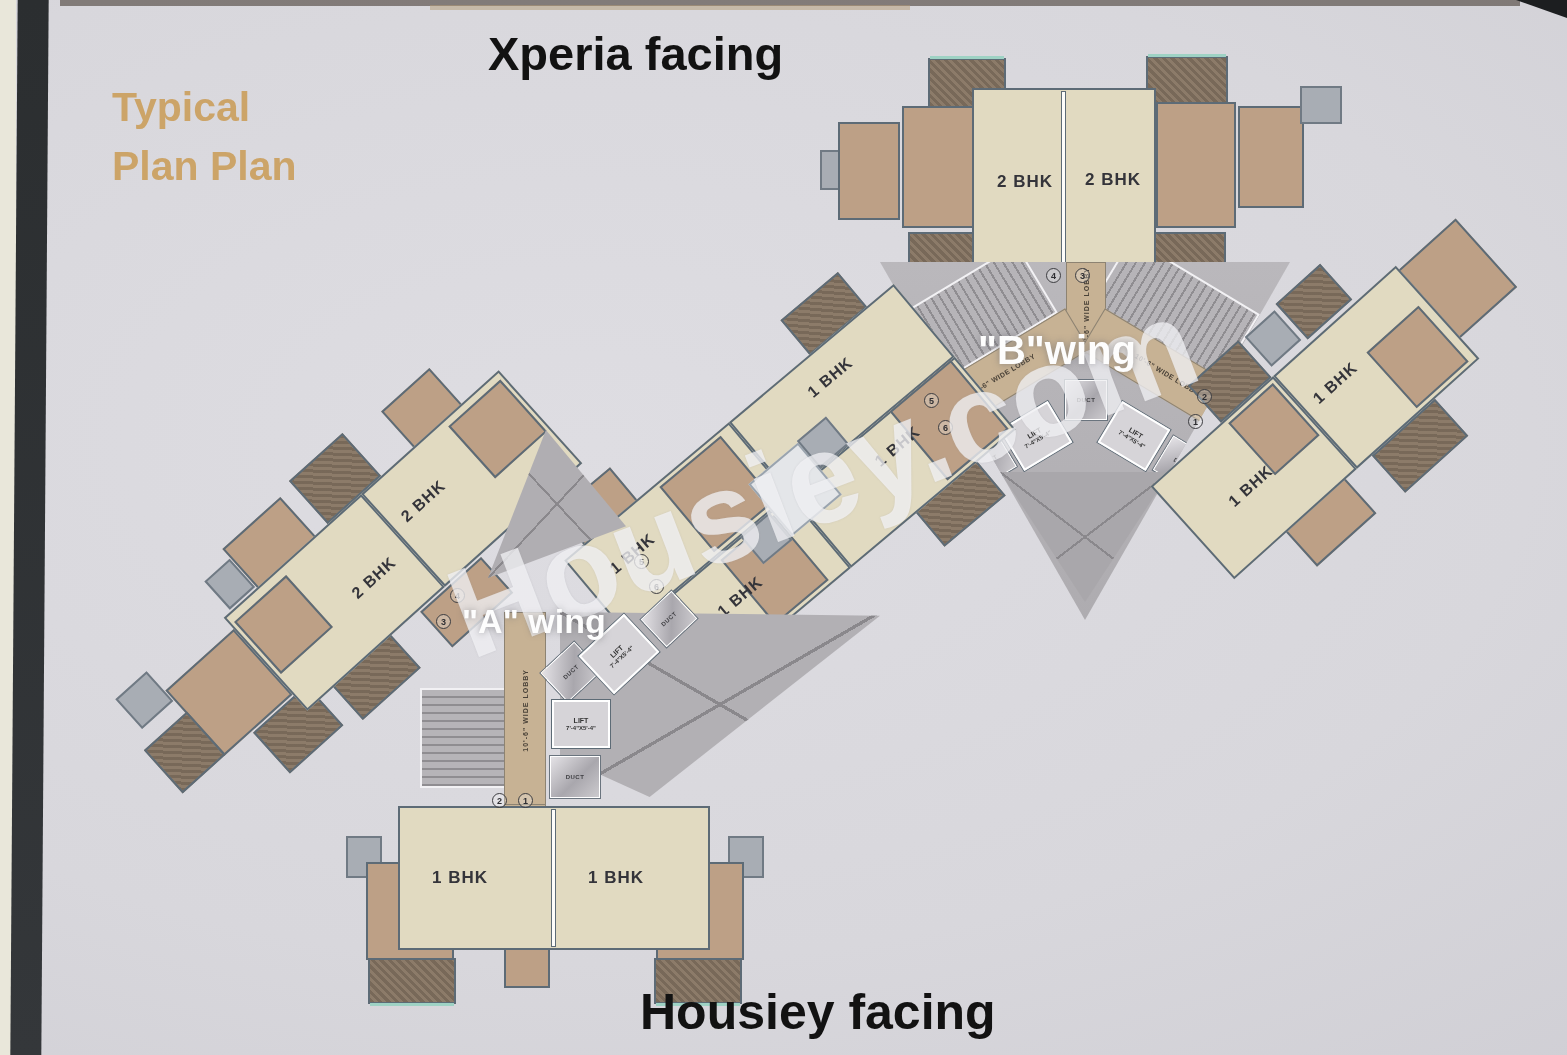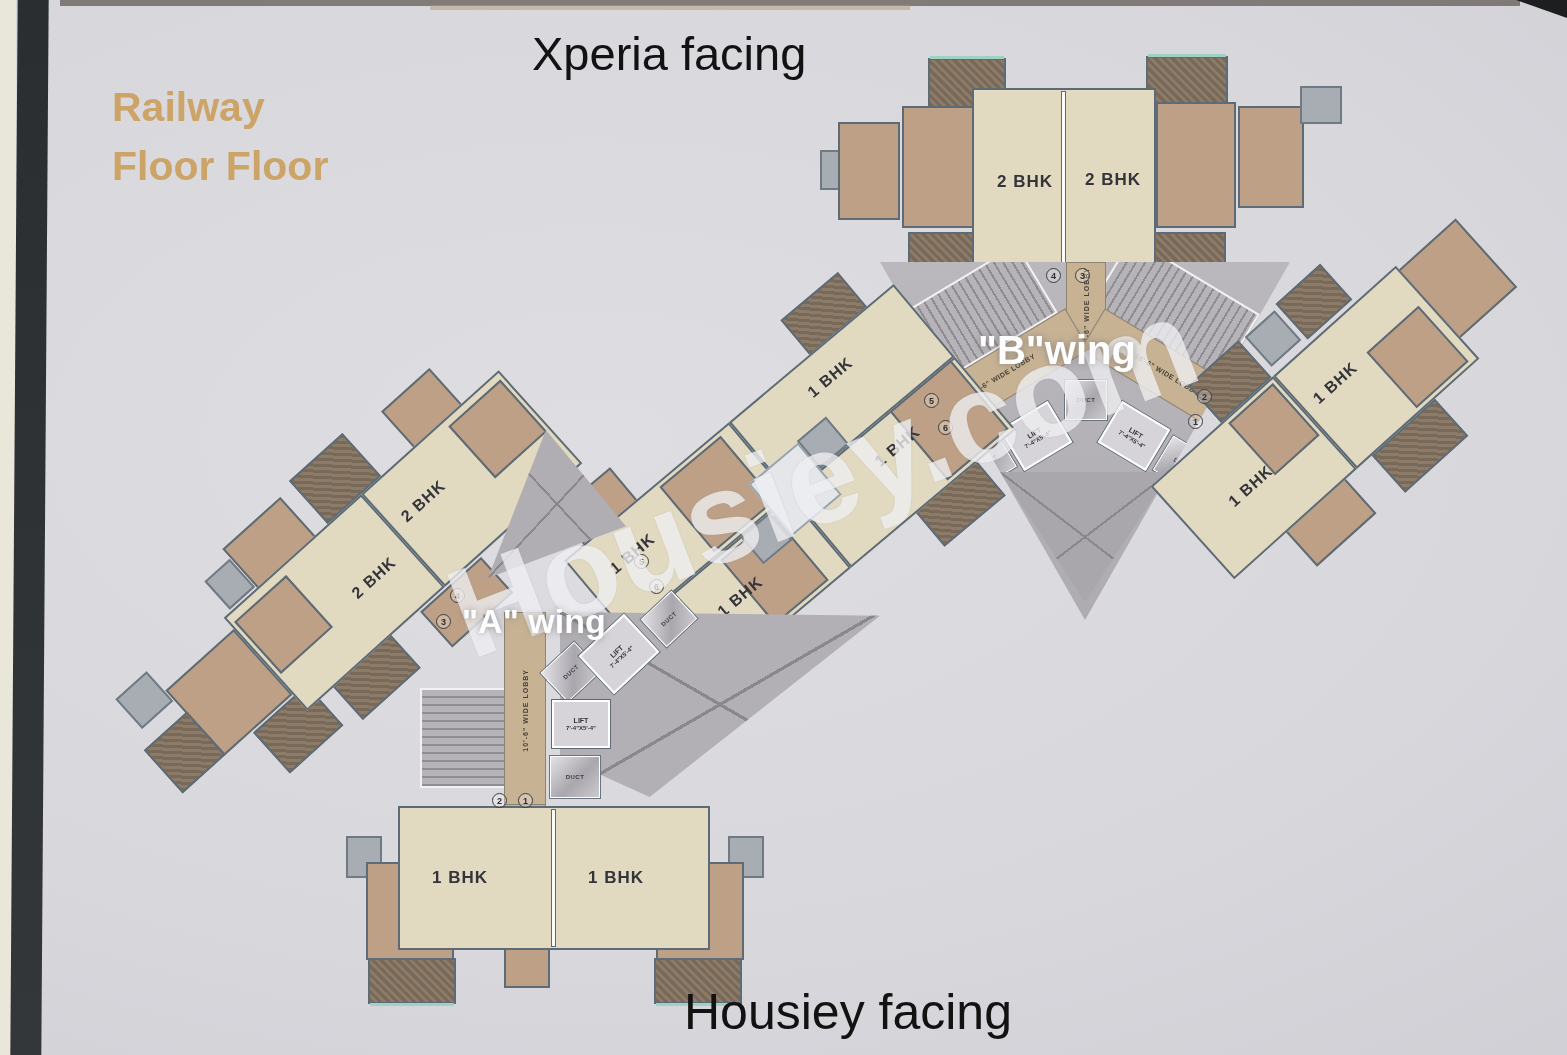--- a/index.html
+++ b/index.html
@@ -29,40 +29,40 @@
     color:#2e2e32;font-size:9px;font-weight:bold;display:flex;align-items:center;justify-content:center;
     background:rgba(255,255,255,.25);box-sizing:border-box;}
   .win{position:absolute;background:#9ed2c4;}
   .vtext{writing-mode:vertical-rl;transform:rotate(180deg);font-size:7px;font-weight:bold;color:#4a4238;
     letter-spacing:1px;white-space:nowrap;}
   .corrtext{font-size:7px;font-weight:bold;color:#4a4238;letter-spacing:.5px;white-space:nowrap;}
   .core-tri{position:absolute;}
   .xlines{background-image:
     linear-gradient(to bottom right, transparent 49.5%, #8a888c 49.5%, #8a888c 50.5%, transparent 50.5%),
     linear-gradient(to bottom left, transparent 49.5%, #8a888c 49.5%, #8a888c 50.5%, transparent 50.5%);}
-  .facing{position:absolute;color:#121212;font-weight:normal;z-index:6;letter-spacing:0;margin-left:44px;}
+  .facing{position:absolute;color:#121212;font-weight:bold;z-index:6;letter-spacing:0;}
   .wing{position:absolute;color:#fdfdfd;font-weight:bold;z-index:7;
     text-shadow:0 0 7px rgba(110,110,115,.65);}
   .watermark{position:absolute;z-index:5;color:rgba(246,246,250,.72);font-weight:bold;
     pointer-events:none;white-space:nowrap;text-shadow:0 0 2px rgba(150,150,158,.25);}
 </style>
 </head>
 <body>
 
 <div class="photo">
 
   <div class="abs" style="left:0;top:0;width:16px;height:1055px;background:#e9e7da;"></div>
   <div class="abs" style="left:14px;top:0;width:31px;height:1055px;background:linear-gradient(180deg,#2b2e30,#34373a);transform:skewX(-0.4deg);"></div>
   <div class="abs" style="left:60px;top:0;width:1460px;height:6px;background:rgba(58,48,38,.55);"></div>
   <div class="abs" style="left:430px;top:5px;width:480px;height:5px;background:rgba(179,154,116,.5);"></div>
   <div class="abs" style="left:1516px;top:0;width:51px;height:18px;background:#1c1e20;clip-path:polygon(0 0,100% 0,100% 100%);"></div>
 
   <div class="abs" style="left:112px;top:78px;z-index:6;color:#cba05f;font-weight:bold;font-size:41px;line-height:1.45;opacity:.92;">
-    <div>Railway</div>
-    <div>Floor Floor</div>
+    <div>Typical</div>
+    <div>Plan Plan</div>
   </div>
 
   <div class="facing" style="left:488px;top:26px;font-size:47px;">Xperia facing</div>
   <div class="facing" style="left:640px;top:983px;font-size:50px;">Housiey facing</div>
 
   <div class="slab" style="left:820px;top:150px;width:30px;height:40px;"></div>
   <div class="balc" style="left:838px;top:122px;width:62px;height:98px;"></div>
   <div class="balcd" style="left:928px;top:58px;width:78px;height:50px;"></div>
   <div class="win" style="left:930px;top:56px;width:74px;height:3px;"></div>
   <div class="balc" style="left:902px;top:106px;width:78px;height:122px;"></div>

